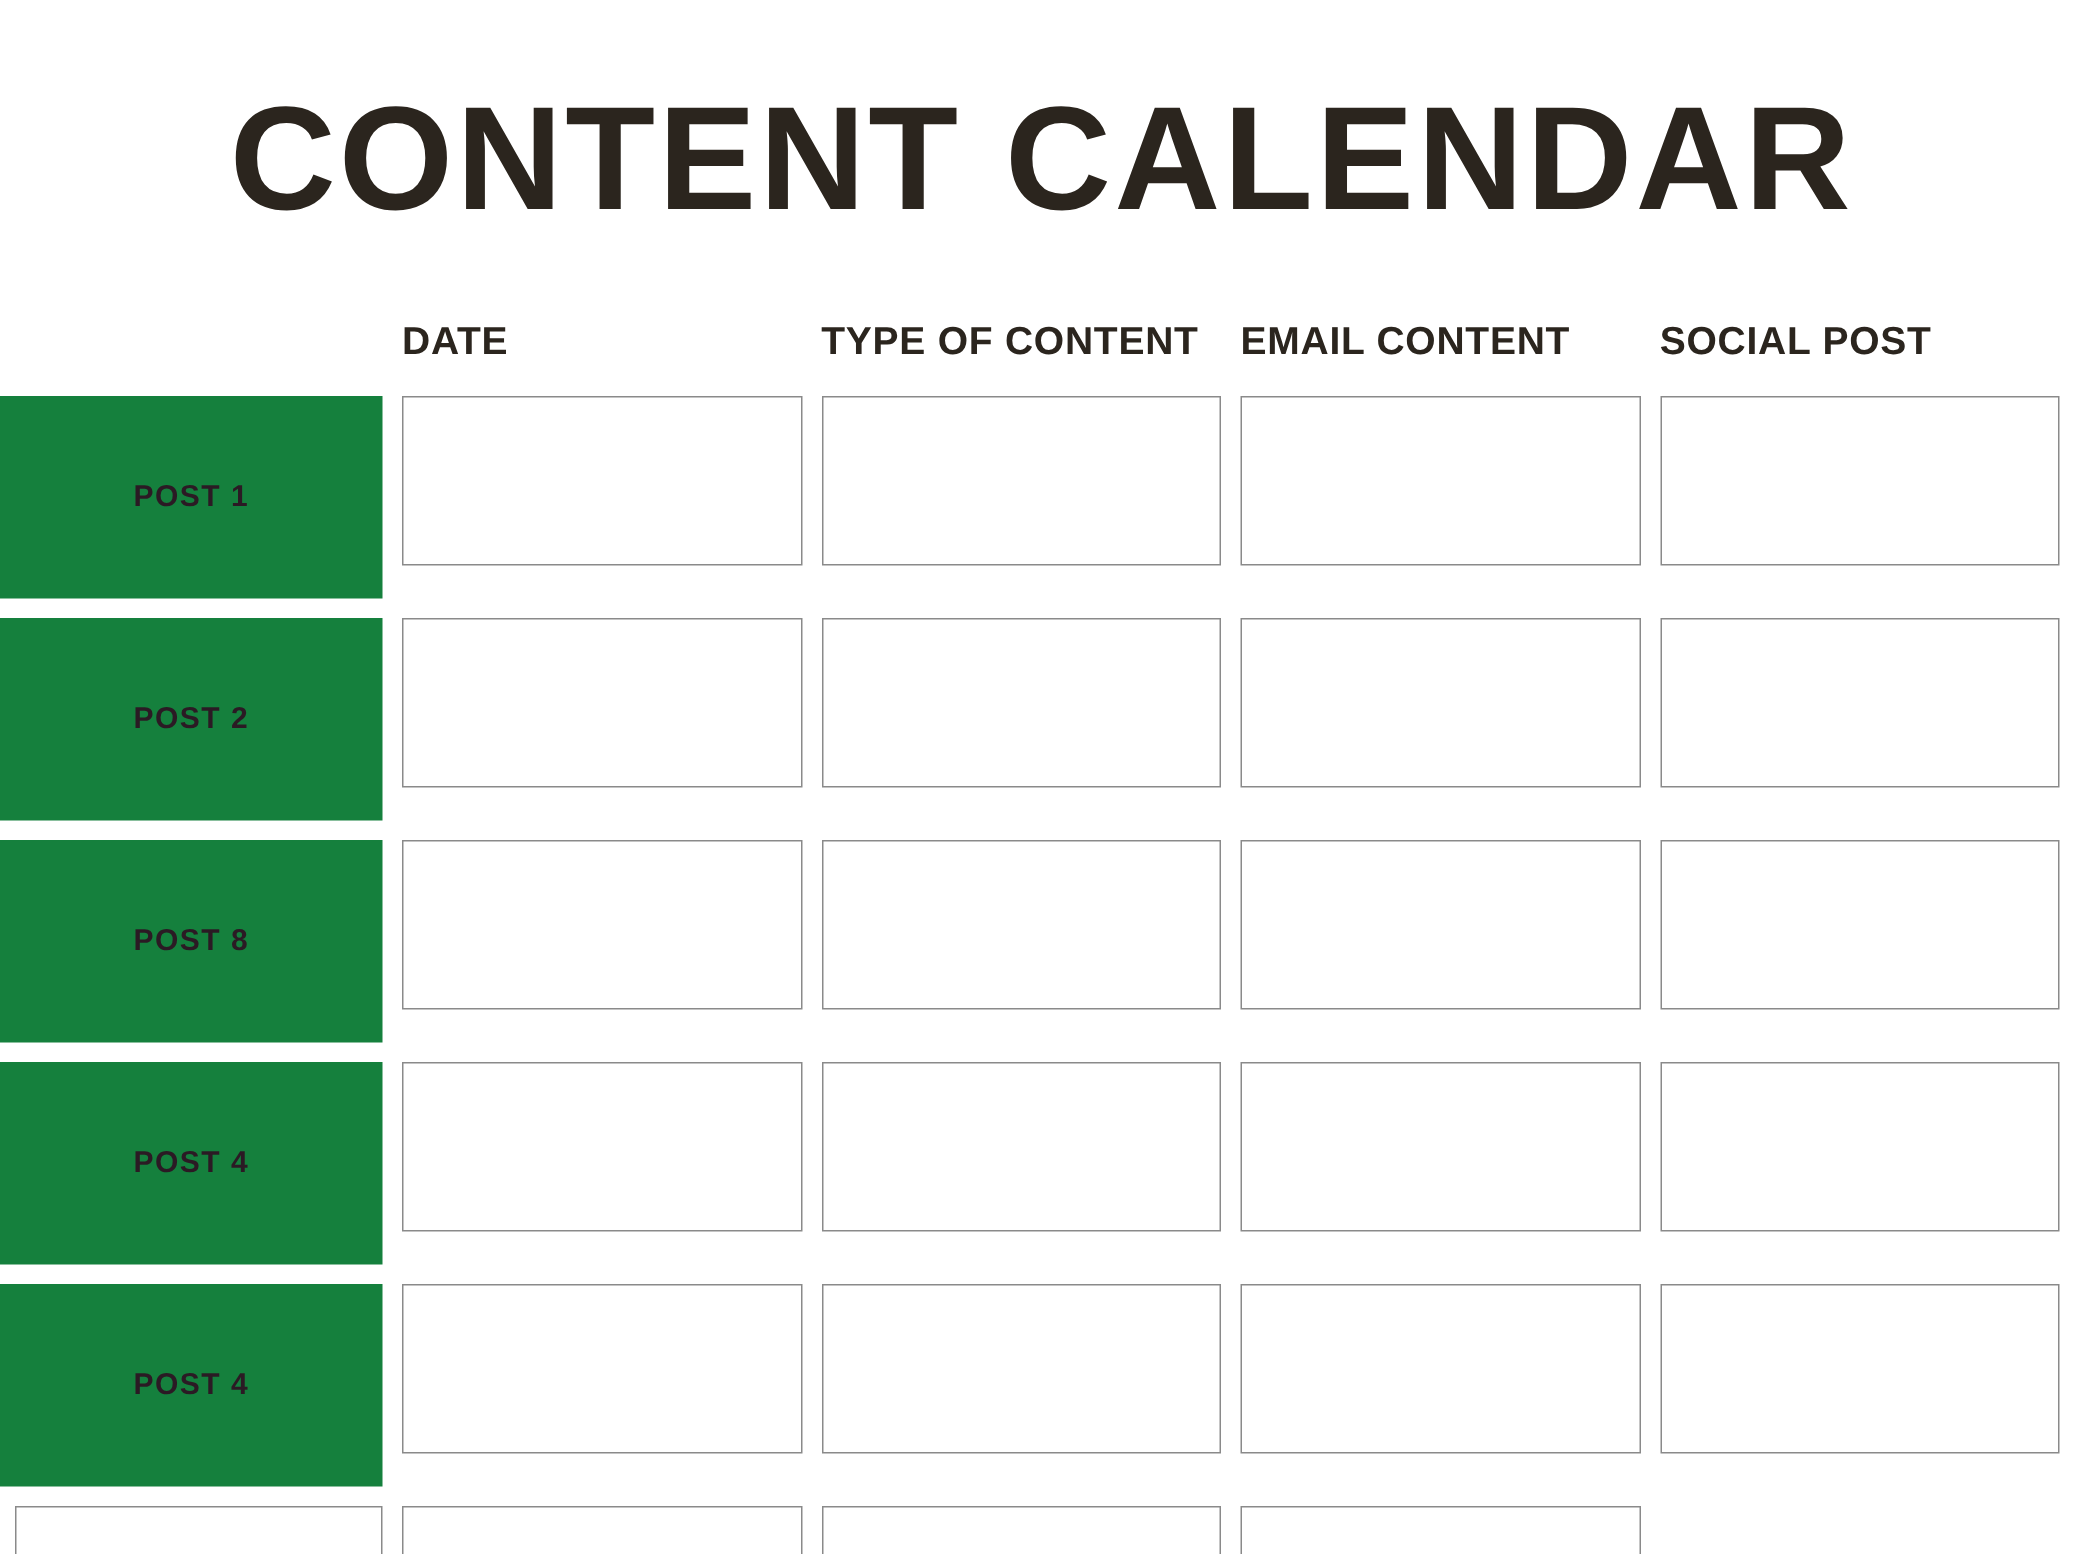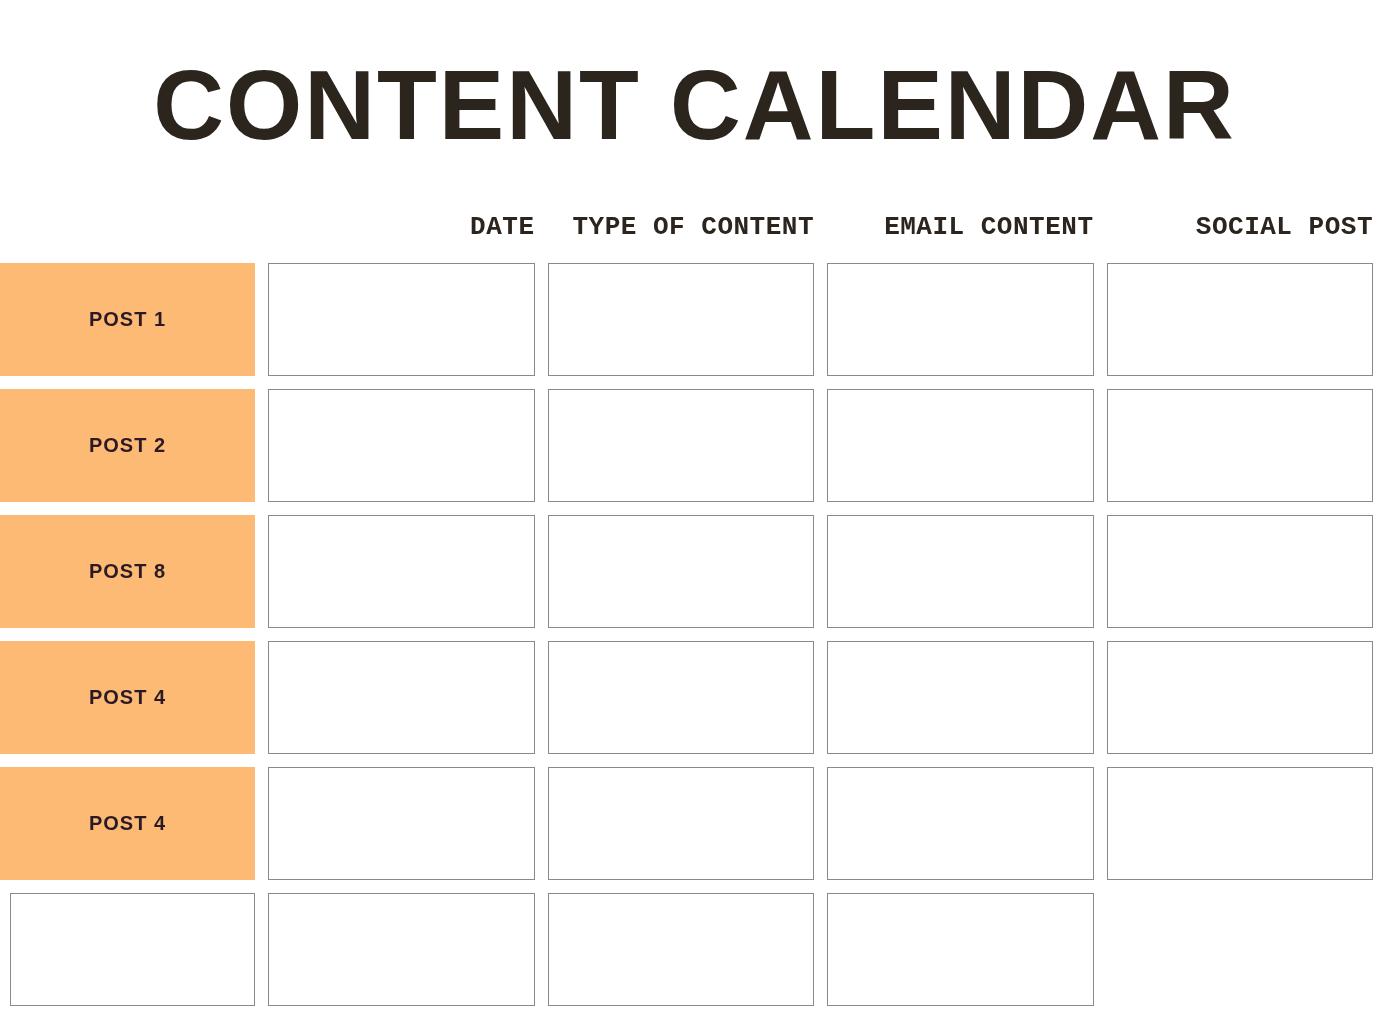--- a/index.html
+++ b/index.html
@@ -35,37 +35,37 @@
       padding-right: 6px;
     }
     .header-row {
       display: contents;
     }
     .col-header {
       font-size: 26px;
       font-weight: 700;
       letter-spacing: 0.5px;
       color: #2b251e;
-      text-align: right;
+      text-align: left;
       padding-bottom: 8px;
-      font-family: Liberation Mono, monospace;
+      font-family: Liberation Sans, sans-serif;
     }
     .spacer-header {
       
     }
     .row-label {
-      background: #fdba74;
+      background: #15803d;
       color: #2b1a24;
       display: flex;
       align-items: center;
       justify-content: center;
       font-size: 20px;
       font-weight: 700;
       letter-spacing: 1px;
-      height: 113px;
+      height: 135px;
       margin-left: -10px;
     }
     .cell {
       border: 1.5px solid #8a8a8a;
       background: #ffffff;
       height: 113px;
     }
   </style>
 </head>
 <body>

